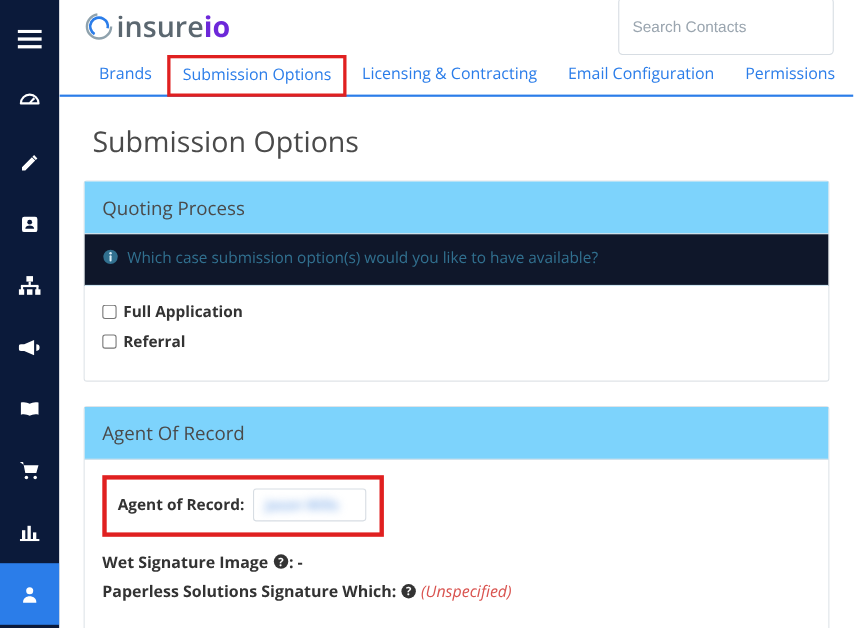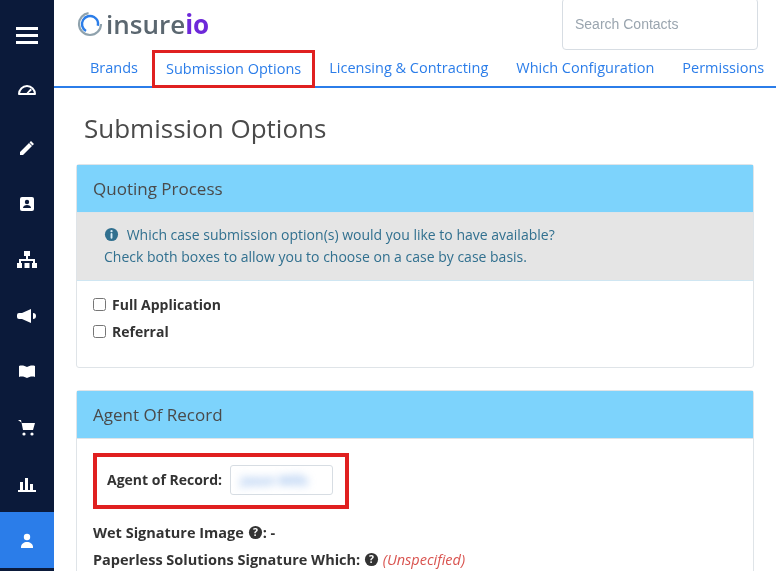--- a/index.html
+++ b/index.html
@@ -119,23 +119,23 @@
     background: #fff;
   }
   .panel-header {
     padding: 12px 16px;
     font-size: 17px;
     color: #4a4a4a;
     border-bottom: 1px solid #dfe4e8;
     background: #7dd3fc;
   }
   .panel-info {
-    background: #e5e5e5;
+    background: #0f172a;
     color: #31708f;
-    padding: 12px 27px;
+    padding: 12px 16px;
     font-size: 14px;
     line-height: 1.45;
     border-bottom: 1px solid #cfe6f2;
   }
   .panel-info .info-icon {
     display: inline-block;
     margin-right: 4px;
     vertical-align: -2px;
   }
   .panel-body {
@@ -279,39 +279,38 @@
     </div>
     <div class="search-wrap">
       <input class="search-input" type="text" placeholder="Search Contacts" style="">
     </div>
   </div>
 
   <div class="tabs">
     <div class="tab">Brands</div>
     <div class="tab highlighted">Submission Options</div>
     <div class="tab">Licensing &amp; Contracting</div>
-    <div class="tab">Which Configuration</div>
+    <div class="tab">Email Configuration</div>
     <div class="tab">Permissions</div>
     <div class="tab">Pay</div>
   </div>
 
   <h1 class="page-title">Submission Options</h1>
 
   <div class="panel">
     <div class="panel-header">Quoting Process</div>
     <div class="panel-info">
       <span class="info-icon">
         <svg width="15" height="15" viewBox="0 0 16 16">
             <circle cx="8" cy="8" r="7" fill="#31708f"></circle>
             <circle cx="8" cy="4.5" r="1.2" fill="#d9edf7"></circle>
             <rect x="7" y="6.5" width="2" height="6" rx="1" fill="#d9edf7"></rect>
           </svg>
       </span>
       <span>Which case submission option(s) would you like to have available?</span><br>
-      <span>Check both boxes to allow you to choose on a case by case basis.</span>
     </div>
     <div class="panel-body">
       <div class="chk-row">
         <input type="checkbox" style="">
         <label>Full Application</label>
       </div>
       <div class="chk-row">
         <input type="checkbox" style="">
         <label>Referral</label>
       </div>

